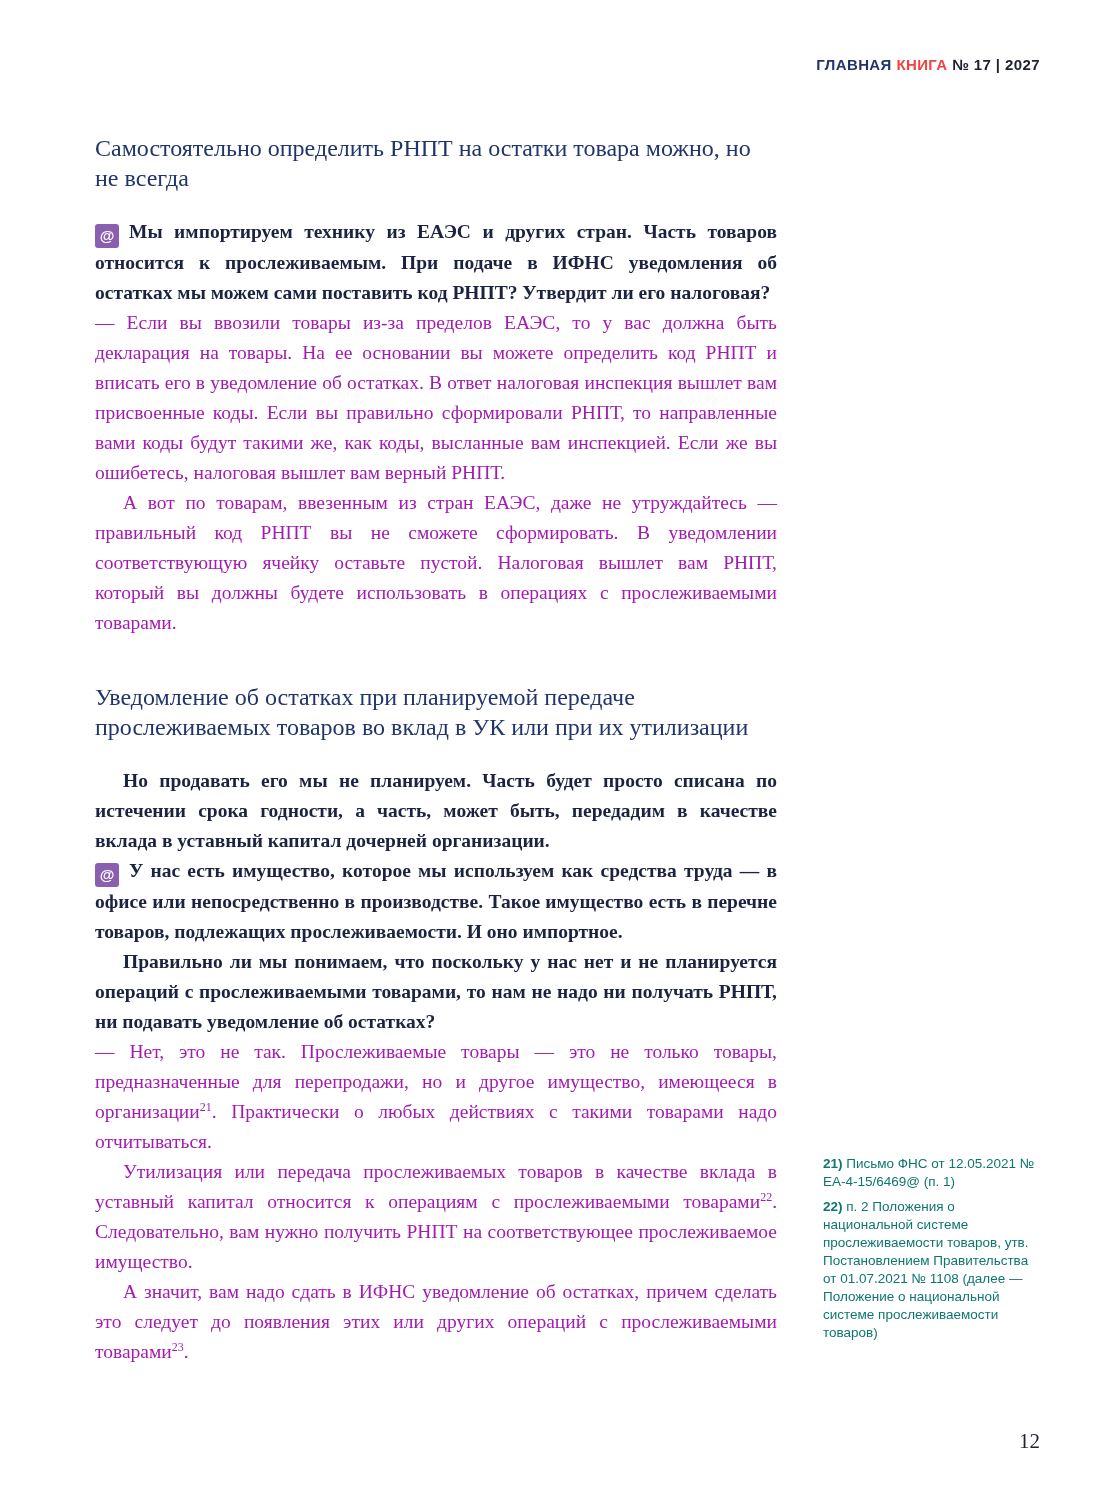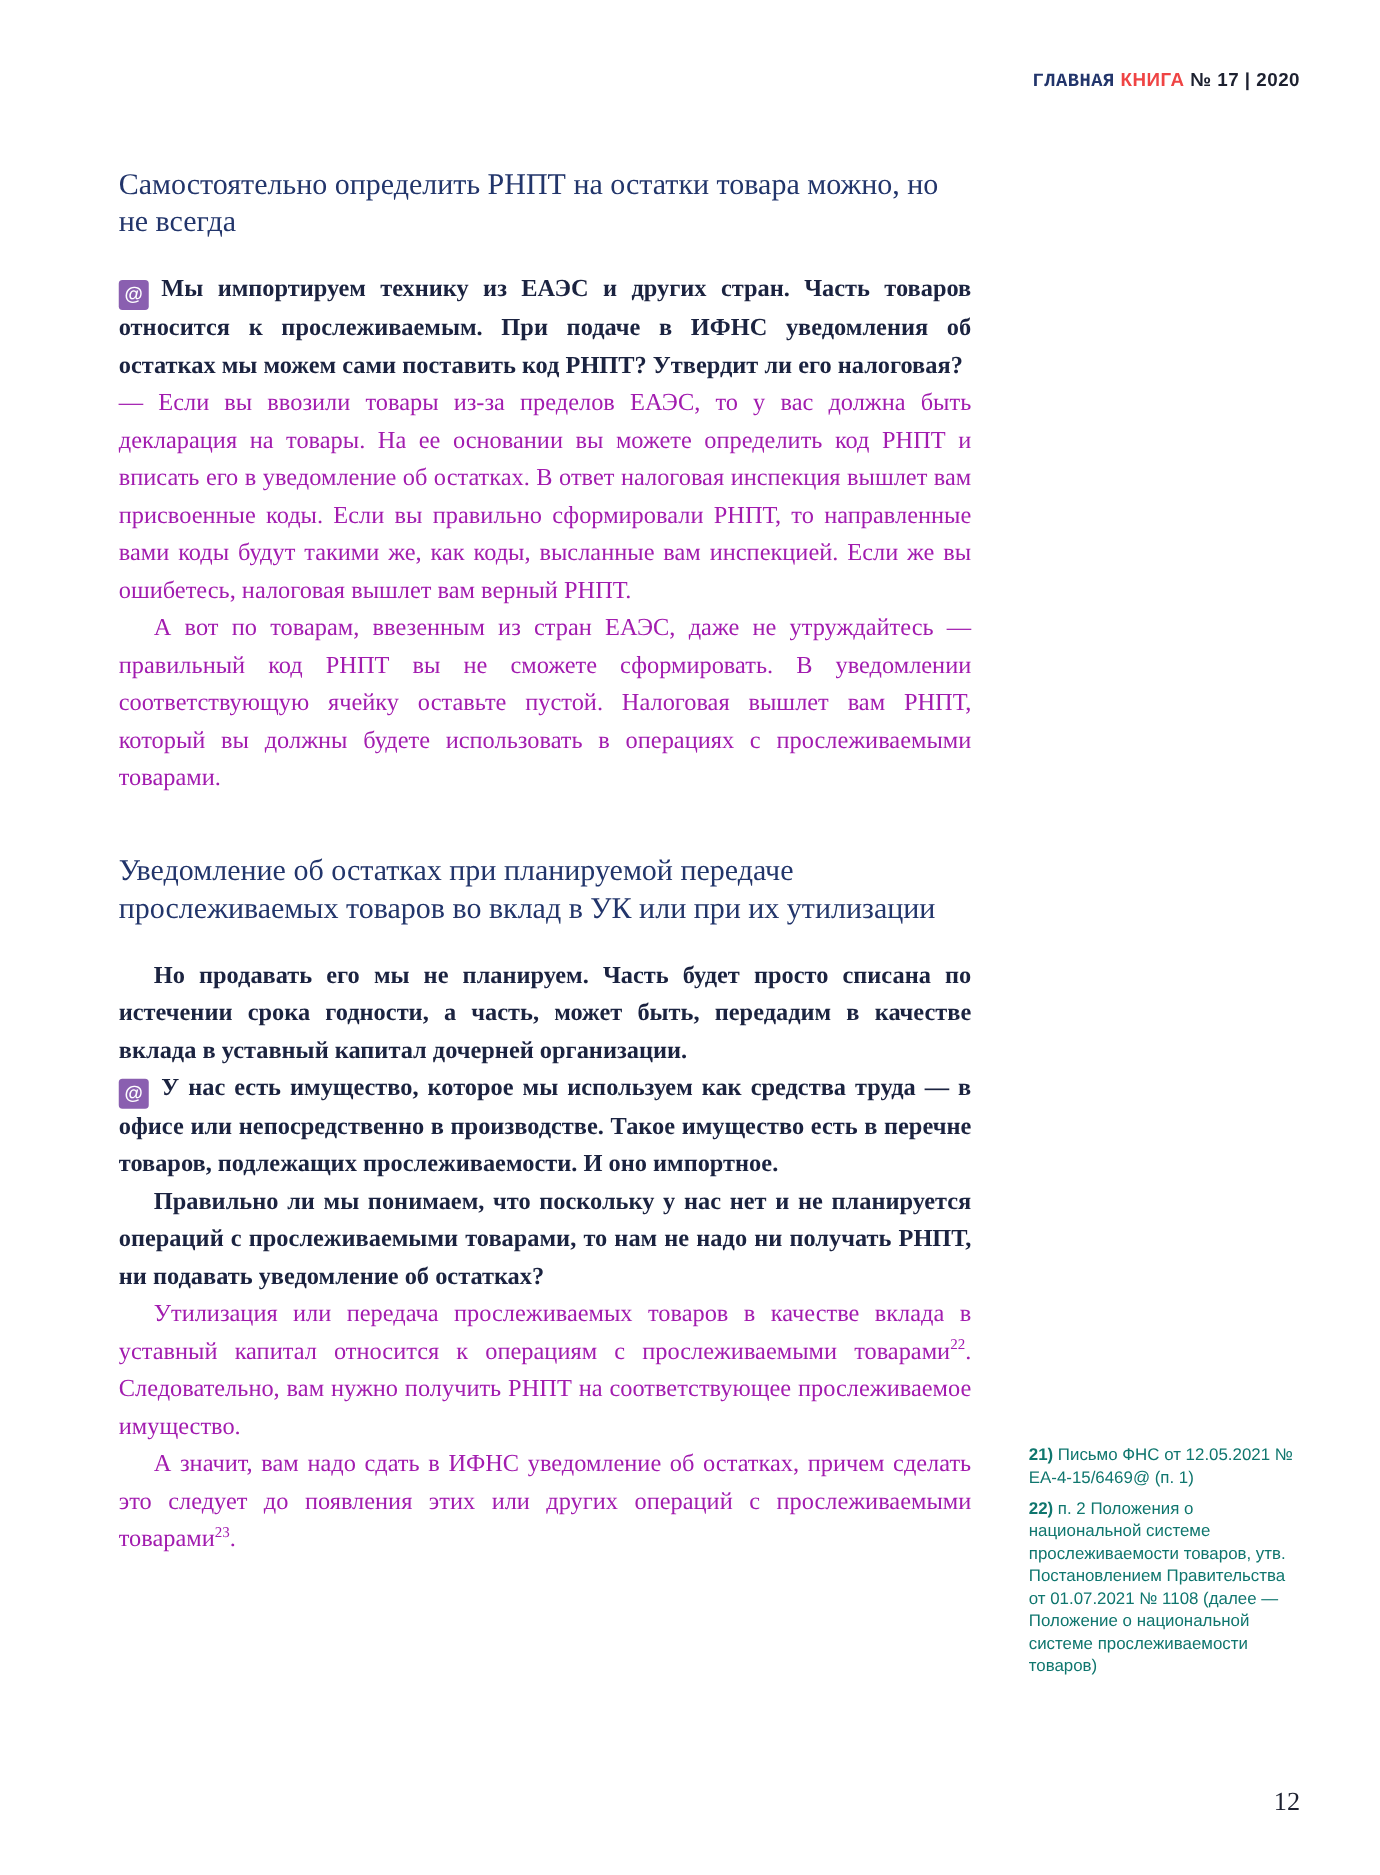--- a/index.html
+++ b/index.html
@@ -17,21 +17,21 @@
     position: absolute;
     top: 56px;
     right: 64px;
     font-family: "Liberation Sans", sans-serif;
     font-weight: bold;
     font-size: 15px;
     letter-spacing: 0.4px;
     color: #1d2130;
     white-space: nowrap;
   }
-  .masthead .brand-primary { color: #22356b; font-family: Liberation Mono, monospace; }
+  .masthead .brand-primary { color: #22356b; }
   .masthead .brand-accent { color: #ef4444; }
   .masthead .issue { color: #1d2130; }
 
   
   .content {
     position: absolute;
     left: 95px;
     top: 133px;
     width: 682px;
   }
@@ -99,21 +99,21 @@
   }
 </style>
 </head>
 <body>
 
 <div class="page">
 
   <div class="masthead">
     <span class="brand-primary">ГЛАВНАЯ</span>
     <span class="brand-accent">КНИГА</span>
-    <span class="issue">№ 17 | 2020</span>
+    <span class="issue">№ 17 | 2027</span>
   </div>
 
   <div class="content">
 
     <div class="section">
       <h2 class="section-heading">Самостоятельно определить РНПТ на остатки товара можно, но не всегда</h2>
 
       <p class="body-p question">
         <span class="at-icon">@</span><span>Мы импортируем технику из ЕАЭС и других стран. Часть товаров относится к прослеживаемым. При подаче в ИФНС уведомления об остатках мы можем сами поставить код РНПТ? Утвердит ли его налоговая?</span>
       </p>
@@ -133,20 +133,23 @@
       <p class="body-p question indent">
         <span>Но продавать его мы не планируем. Часть будет просто списана по истечении срока годности, а часть, может быть, передадим в качестве вклада в уставный капитал дочерней организации.</span>
       </p>
       <p class="body-p question">
         <span class="at-icon">@</span><span>У нас есть имущество, которое мы используем как средства труда — в офисе или непосредственно в производстве. Такое имущество есть в перечне товаров, подлежащих прослеживаемости. И оно импортное.</span>
       </p>
       <p class="body-p question indent">
         <span>Правильно ли мы понимаем, что поскольку у нас нет и не планируется операций с прослеживаемыми товарами, то нам не надо ни получать РНПТ, ни подавать уведомление об остатках?</span>
       </p>
 
+      <p class="body-p">
+        <span>—  Нет, это не так. Прослеживаемые товары — это не только товары, предназначенные для перепродажи, но и другое имущество, имеющееся в организации</span><sup class="fn-ref">21</sup><span>. Практически о любых действиях с такими товарами надо отчитываться.</span>
+      </p>
 
       <p class="body-p indent">
         <span>Утилизация или передача прослеживаемых товаров в качестве вклада в уставный капитал относится к операциям с прослеживаемыми товарами</span><sup class="fn-ref">22</sup><span>. Следовательно, вам нужно получить РНПТ на соответствующее прослеживаемое имущество.</span>
       </p>
 
       <p class="body-p indent">
         <span>А значит, вам надо сдать в ИФНС уведомление об остатках, причем сделать это следует до появления этих или других операций с прослеживаемыми товарами</span><sup class="fn-ref">23</sup><span>.</span>
       </p>
     </div>
 

